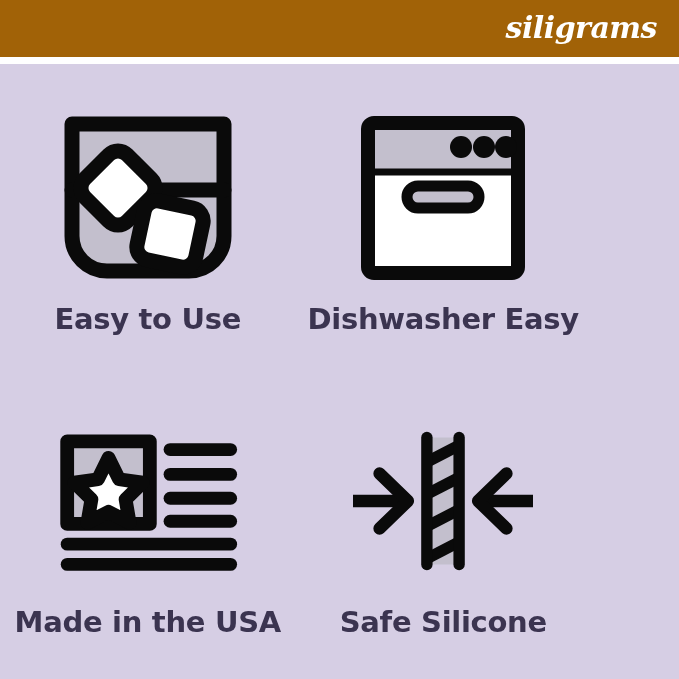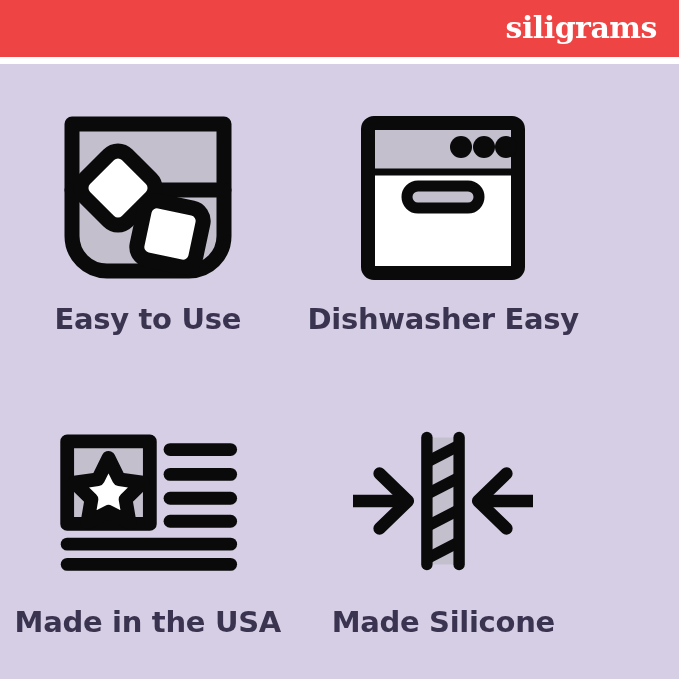--- a/index.html
+++ b/index.html
@@ -20,26 +20,27 @@
     background: #d6cee4;
     box-sizing: border-box;
   }
 
   
   .header {
     position: absolute;
     left: 0; top: 0;
     width: 679px;
     height: 57px;
-    background: #ef4444;
+    background: #a16207;
     display: flex;
     align-items: center;
     justify-content: flex-end;
     box-sizing: border-box;
     padding-right: 22px;
+    font-style: italic;
   }
   .brand {
     color: #ffffff;
     font-family: "DejaVu Serif", "Liberation Serif", serif;
     font-weight: 700;
     font-size: 30px;
     letter-spacing: -0.5px;
     line-height: 1;
     padding-bottom: 2px;
   }
@@ -193,17 +194,17 @@
             <line x1="0" y1="75" x2="56" y2="75"></line>
             <polyline points="28,46 58,75 28,104"></polyline>
           </g>
 
           <g stroke="#0a0a0a" stroke-width="13" stroke-linecap="round" stroke-linejoin="round" fill="none">
             <line x1="190" y1="75" x2="134" y2="75"></line>
             <polyline points="162,46 132,75 162,104"></polyline>
           </g>
         </svg>
       </div>
-      <div class="label">Made Silicone</div>
+      <div class="label">Safe Silicone</div>
     </div>
 
   </div>
 </div>
 
 </body></html>

